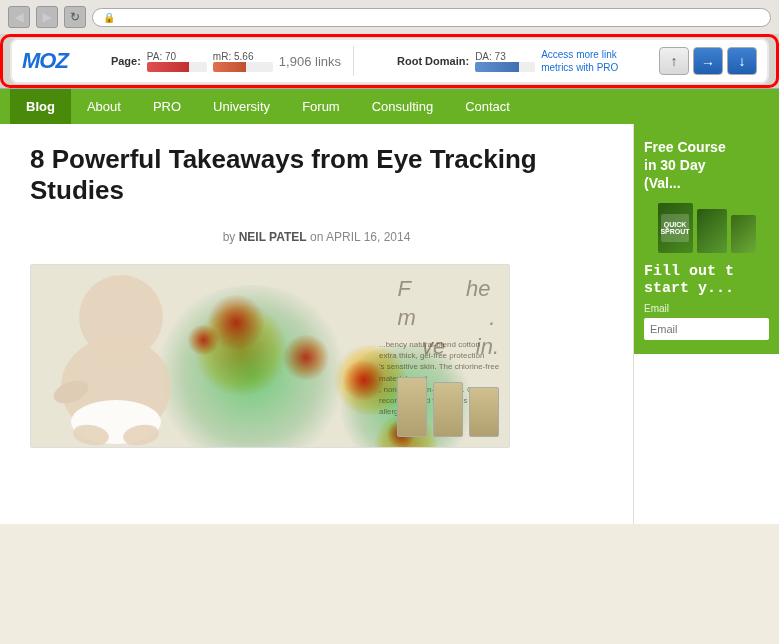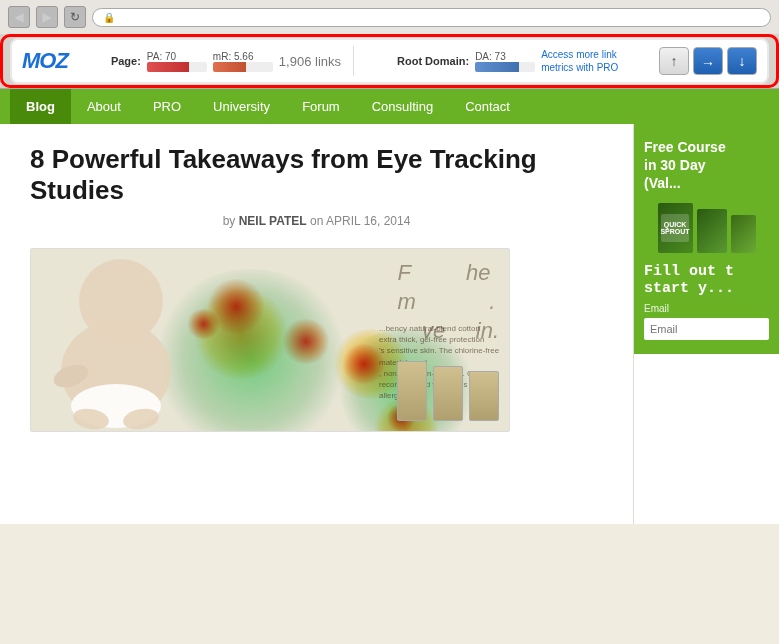--- a/index.html
+++ b/index.html
@@ -159,21 +159,21 @@
       flex: 1;
       padding: 20px 30px;
       background: white;
       border-right: 1px solid #e0ddd0;
     }
     .article-title {
       font-size: 26px;
       font-weight: bold;
       color: #1a1a1a;
       line-height: 1.2;
-      margin-bottom: 8px;
+      margin-bottom: 24px;
     }
     .article-byline {
       font-size: 12px;
       color: #666;
       margin-bottom: 20px;
       text-align: center;
     }
     .article-byline span { color: #888; }
     .article-byline .author { font-weight: bold; color: #555; }
 

